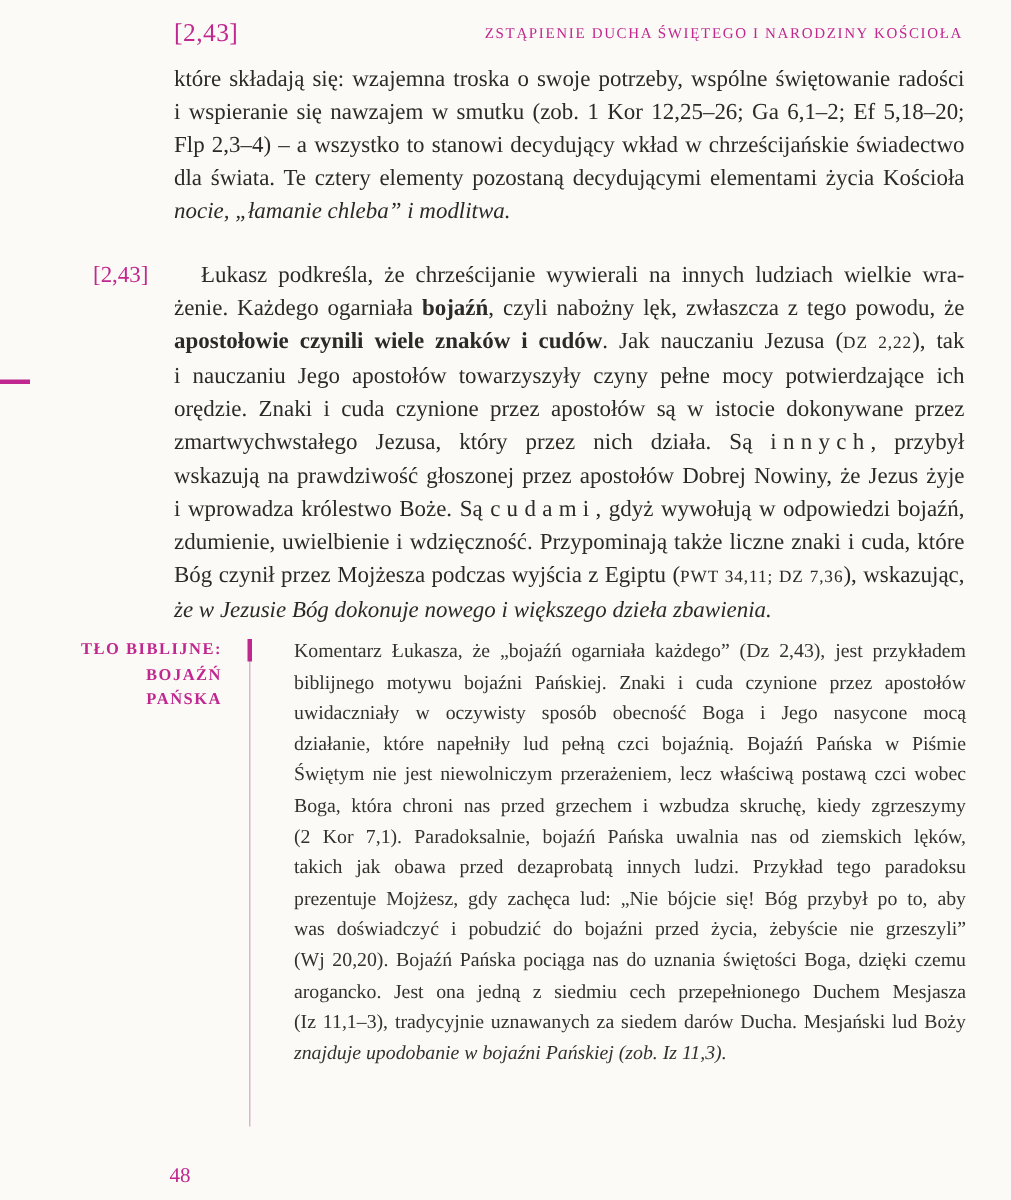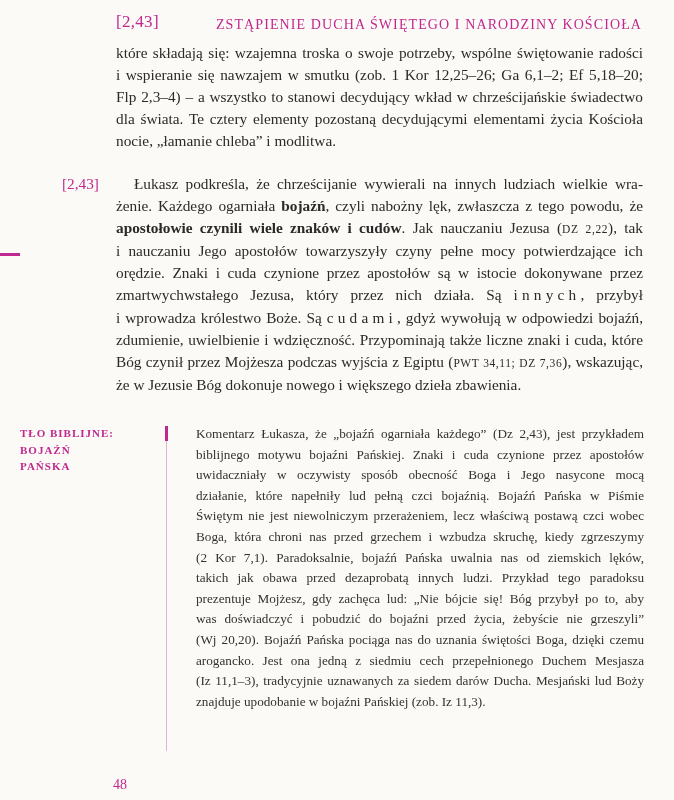--- a/index.html
+++ b/index.html
@@ -12,45 +12,45 @@
   }
   #running-header {
     position: absolute; left: 116px; top: 12px; width: 526px; height: 24px;
   }
   #header-ref {
     position: absolute; left: 0; top: 0;
     font-size: 17px; color: #c0288f; letter-spacing: 0.3px;
   }
   #header-title {
     position: absolute; right: 0; top: 5px;
-    font-size: 14px; color: #c0288f; letter-spacing: 1.1px;
+    font-size: 10px; color: #c0288f; letter-spacing: 1.1px;
     font-variant: small-caps; text-transform: uppercase;
   }
   .main {
     position: absolute; left: 116px; width: 527px;
     font-size: 15.3px; line-height: 22.1px;
   }
   .main p { margin: 0; text-align: justify; }
   .line { display: block; white-space: nowrap; text-align-last: justify; }
-  .line.last { text-align-last: left; }
+  .line.last { text-align-last: left; font-style: italic; }
   #para1 { top: 42px; }
   #para2 { top: 173px; }
   .margin-ref {
     position: absolute; left: 62px; top: 173px;
     font-size: 15.3px; color: #c0288f; line-height: 22px;
   }
   .sc { font-size: 11.5px; letter-spacing: 0.6px; text-transform: uppercase; }
   .spaced { letter-spacing: 4.2px; }
   b { font-weight: bold; }
   #side-marker {
     position: absolute; left: 0; top: 253px; width: 20px; height: 3px; background: #c0288f;
   }
   #box-label {
     position: absolute; left: 20px; top: 425px; width: 128px;
-    text-align: left; font-size: 11px; font-weight: bold; color: #c0288f;
+    text-align: right; font-size: 11px; font-weight: bold; color: #c0288f;
     letter-spacing: 1px; line-height: 16.5px; text-transform: uppercase;
   }
   #box-rule {
     position: absolute; left: 166px; top: 428px; width: 1px; height: 323px; background: #d7b7cf;
   }
   #box-rule-top {
     position: absolute; left: 165px; top: 426px; width: 3px; height: 15px; background: #c0288f;
   }
   #box-text {
     position: absolute; left: 196px; top: 424px; width: 448px;
@@ -83,20 +83,21 @@
 <div class="margin-ref">[2,43]</div>
 
 <div class="main" id="para2">
   <p>
     <span class="line" style="padding-left:18px">Łukasz podkreśla, że chrześcijanie wywierali na innych ludziach wielkie wra-</span>
     <span class="line"><span>żenie. Każdego ogarniała </span><b>bojaźń</b><span>, czyli nabożny lęk, zwłaszcza z tego powodu, że</span></span>
     <span class="line"><b>apostołowie czynili wiele znaków i cudów</b><span>. Jak nauczaniu Jezusa (</span><span class="sc">Dz 2,22</span><span>), tak</span></span>
     <span class="line">i nauczaniu Jego apostołów towarzyszyły czyny pełne mocy potwierdzające ich</span>
     <span class="line">orędzie. Znaki i cuda czynione przez apostołów są w istocie dokonywane przez</span>
     <span class="line"><span>zmartwychwstałego Jezusa, który przez nich działa. Są </span><span class="spaced">innych</span><span>, przybył</span></span>
+    <span class="line">wskazują na prawdziwość głoszonej przez apostołów Dobrej Nowiny, że Jezus żyje</span>
     <span class="line"><span>i wprowadza królestwo Boże. Są </span><span class="spaced">cudami</span><span>, gdyż wywołują w odpowiedzi bojaźń,</span></span>
     <span class="line">zdumienie, uwielbienie i wdzięczność. Przypominają także liczne znaki i cuda, które</span>
     <span class="line"><span>Bóg czynił przez Mojżesza podczas wyjścia z Egiptu (</span><span class="sc">Pwt 34,11; Dz 7,36</span><span>), wskazując,</span></span>
     <span class="line last">że w Jezusie Bóg dokonuje nowego i większego dzieła zbawienia.</span>
   </p>
 </div>
 
 <div id="box-label">
   <div>Tło biblijne:</div>
   <div>Bojaźń</div>

